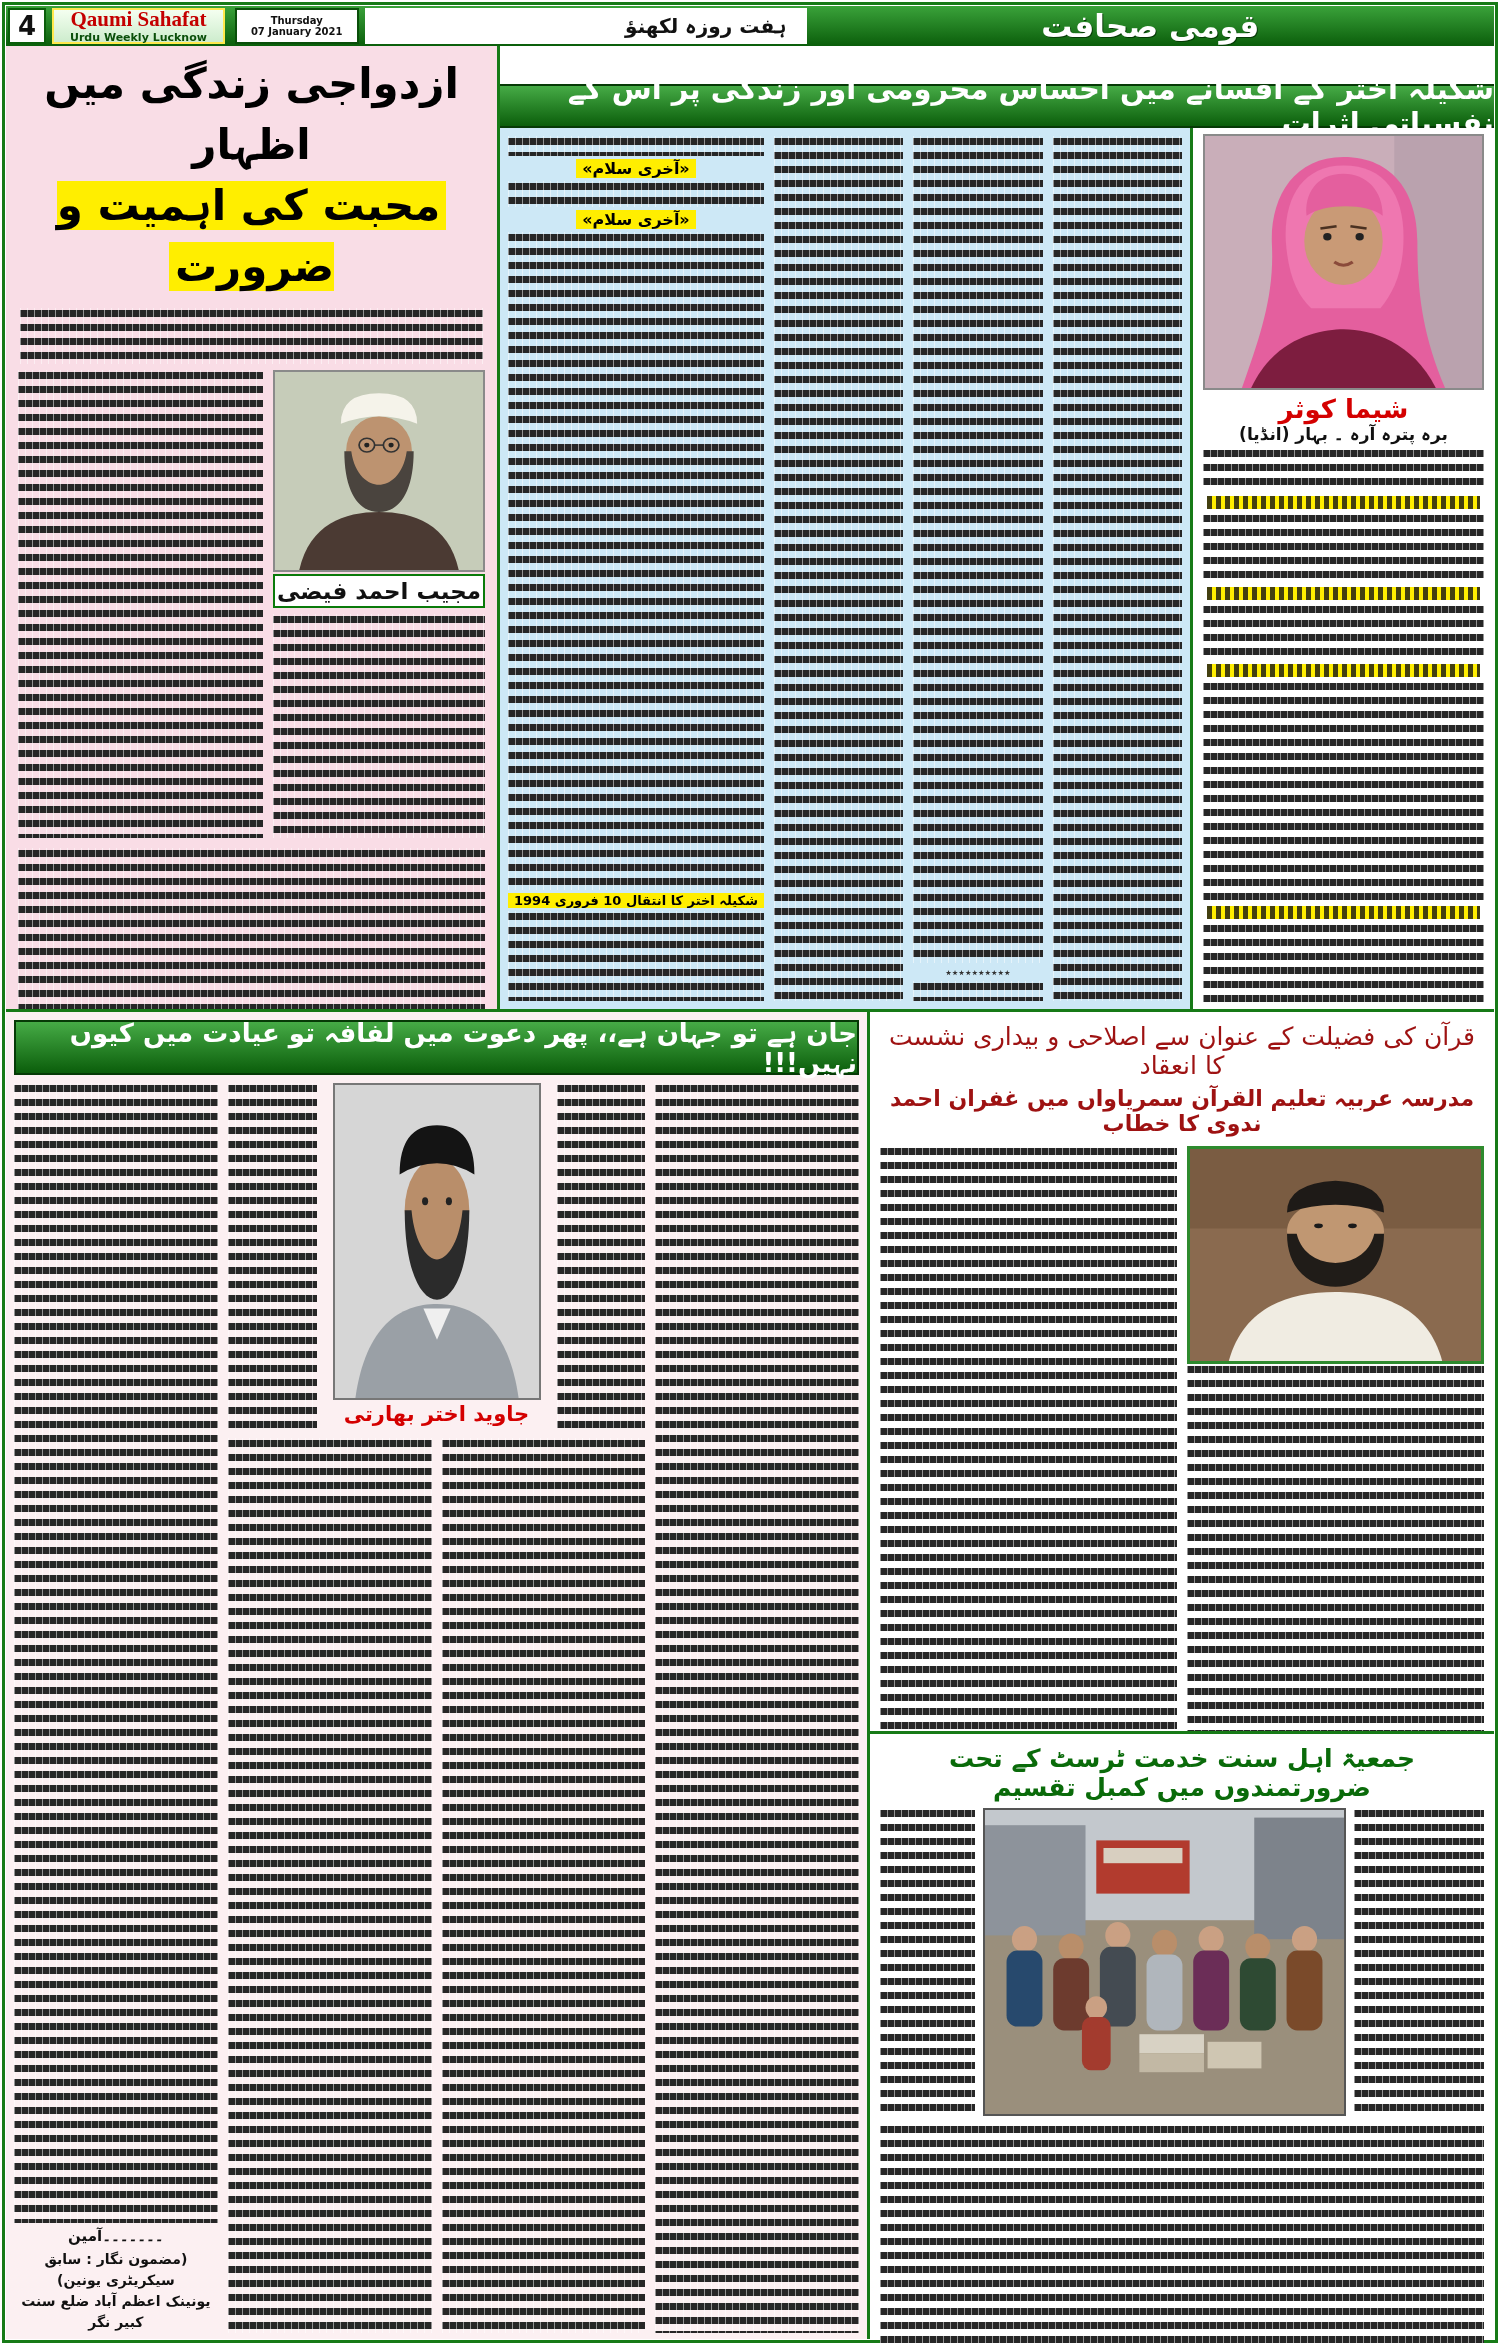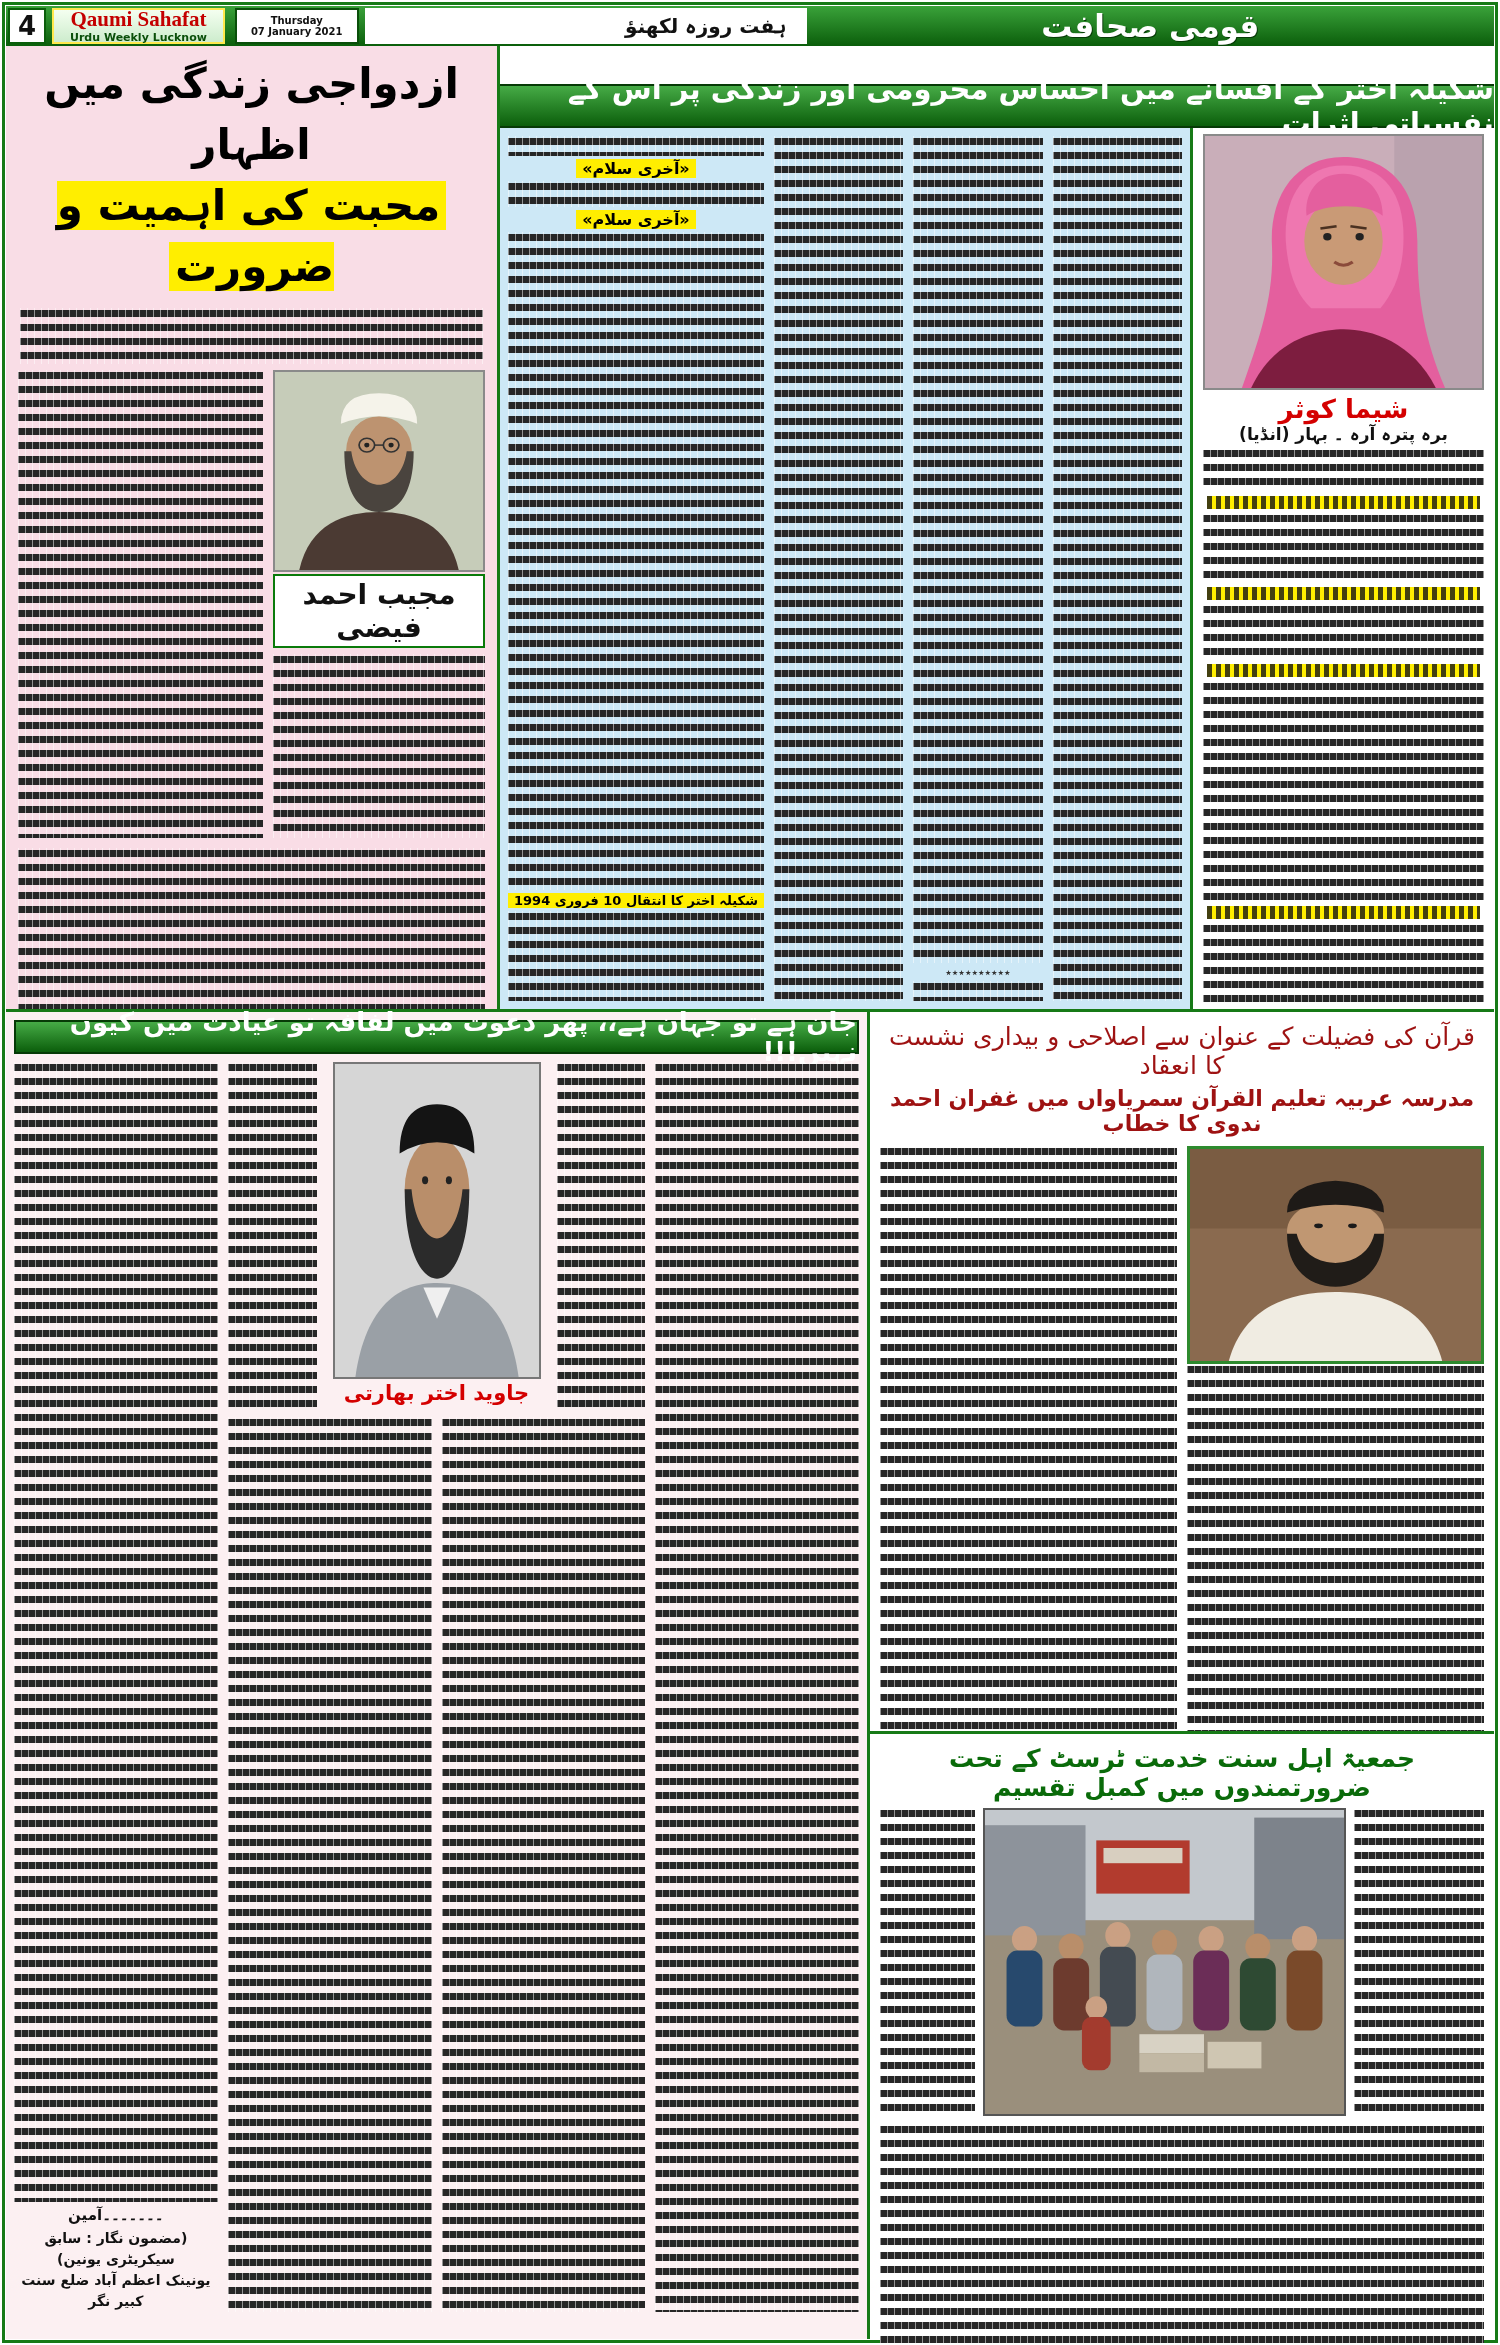--- a/index.html
+++ b/index.html
@@ -40,21 +40,21 @@
   
   .art-marriage{position:absolute;left:6px;top:46px;width:491px;height:963px;background:#f9dde6;
     box-sizing:border-box;padding:8px 12px;direction:rtl;}
   .m-h{font-size:42px;font-weight:bold;color:#000000;text-align:center;line-height:1.45;margin:0;}
   .m-h .yl{background:#ffee00;padding:0 6px;}
   .m-intro{height:56px;margin:10px 2px 6px;}
   .m-body{display:flex;gap:10px;height:468px;}
   .m-col-photo{width:212px;display:flex;flex-direction:column;}
   .m-photo{height:198px;border:2px solid #8a8a8a;background:#cfd6c2;}
   .m-photo svg{display:block;width:100%;height:100%;}
-  .m-caption{border:2px solid #0a7a0a;background:#fff;color:#111;font-weight:bold;font-size:28px;
+  .m-caption{border:2px solid #0a7a0a;background:#fff;color:#111;font-weight:bold;font-size:23px;
     text-align:center;padding:2px 0;margin-top:2px;}
   .m-col-photo .fill{flex:1;margin-top:6px;}
   .m-col-text{flex:1;}
   .m-full{height:248px;margin-top:10px;}
 
   
   .art-shakila{position:absolute;left:500px;top:46px;width:994px;height:963px;background:#fff;box-sizing:border-box;}
   .s-gap{height:38px;}
   .s-bar{height:44px;background:linear-gradient(#46ab46,#0b5e0b);border-top:2px solid #063a06;border-bottom:2px solid #063a06;
     display:flex;align-items:center;justify-content:center;color:#fff;font-weight:bold;font-size:29px;box-sizing:border-box;}
@@ -67,21 +67,21 @@
   .s-author .fill.f1{height:44px;} .s-author .fill.f2{height:70px;} .s-author .fill.f3{height:56px;}
   .s-author .fill.fx{flex:1;} .s-author .fill.f4{height:80px;}
   .s-blue{flex:1;background:#cde8f6;padding:8px;display:flex;direction:rtl;gap:10px;box-sizing:border-box;}
   .s-col{flex:1;display:flex;flex-direction:column;}
   .s-col .fill{flex:1;}
   .s-col .fill.h20{flex:0 0 20px;} .s-col .fill.h26{flex:0 0 26px;} .s-col .fill.h90{flex:0 0 90px;}
 
   
   .art-jaan{position:absolute;left:6px;top:1012px;width:861px;height:1327px;background:#fcf0f2;
     box-sizing:border-box;padding:8px;direction:rtl;}
-  .j-bar{height:34px;background:linear-gradient(#46ab46,#0b5e0b);border:2px solid #063a06;
+  .j-bar{height:55px;background:linear-gradient(#46ab46,#0b5e0b);border:2px solid #063a06;
     display:flex;align-items:center;justify-content:center;color:#fff;font-weight:bold;font-size:26px;box-sizing:border-box;}
   .j-body{margin-top:8px;height:1250px;display:grid;grid-template-columns:repeat(4,1fr);grid-template-rows:345px 1fr;gap:10px;}
   .j-colA{grid-column:1;grid-row:1/3;}
   .j-photo-wrap{grid-column:2/4;grid-row:1;display:flex;gap:16px;}
   .j-photo-wrap .fill{flex:1;}
   .j-photo{width:208px;display:flex;flex-direction:column;}
   .j-img{flex:1;border:2px solid #777;background:#d6d6d6;}
   .j-img svg{display:block;width:100%;height:100%;}
   .j-caption{color:#d40000;font-weight:bold;font-size:21px;text-align:center;padding:2px 0;}
   .j-colB{grid-column:2;grid-row:2;} .j-colC{grid-column:3;grid-row:2;}

